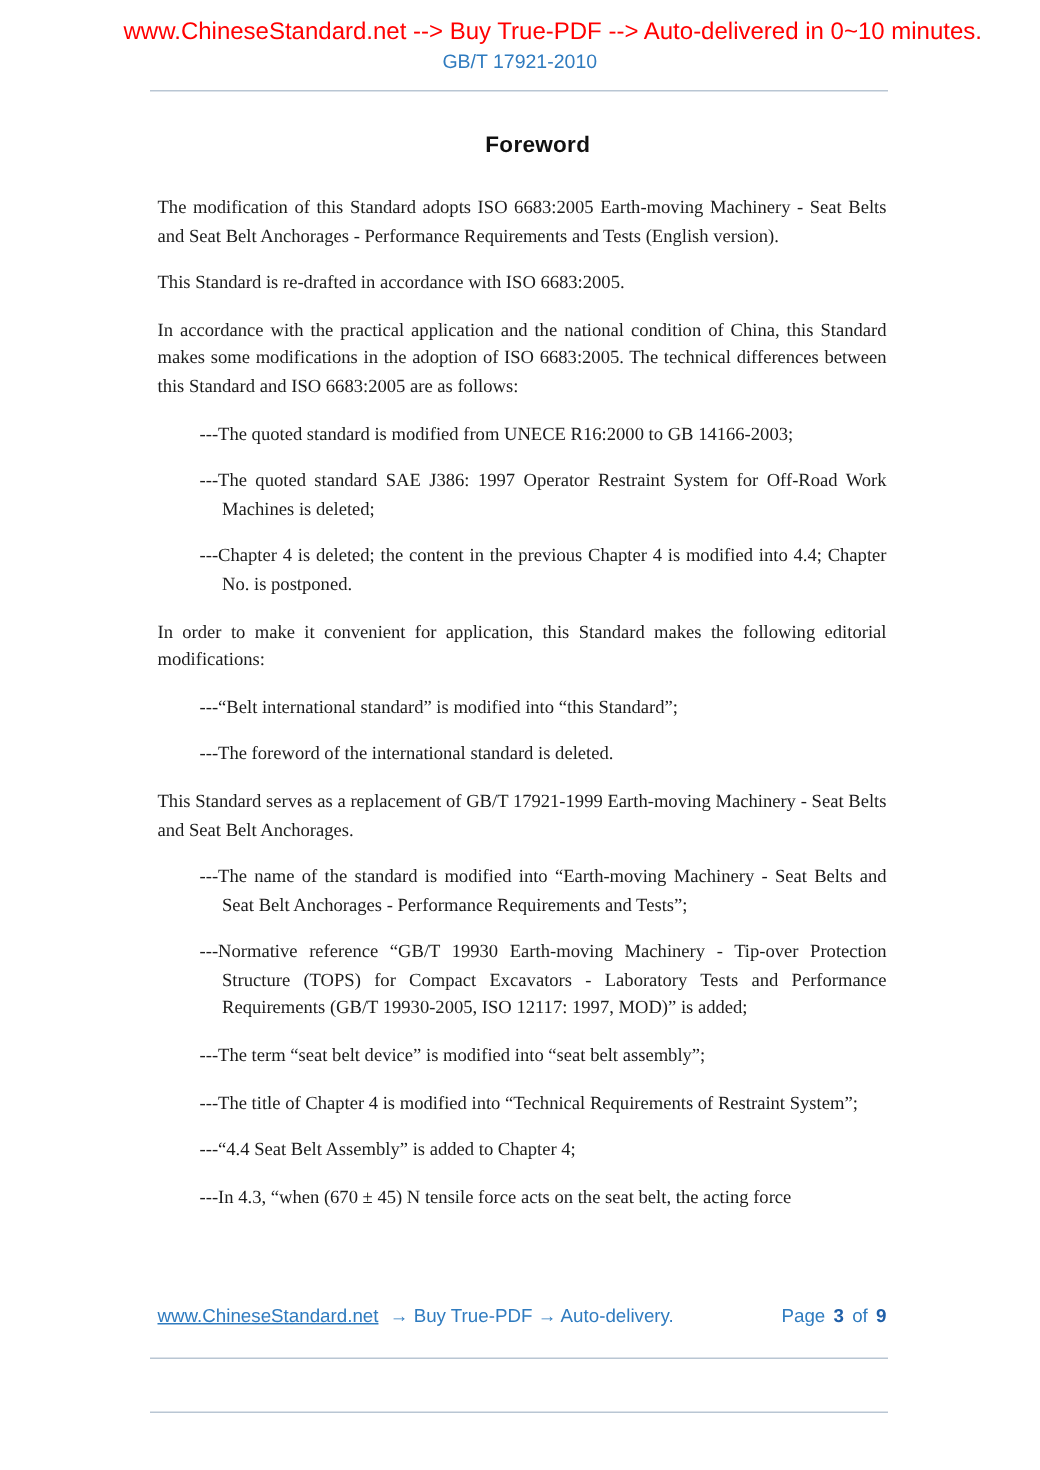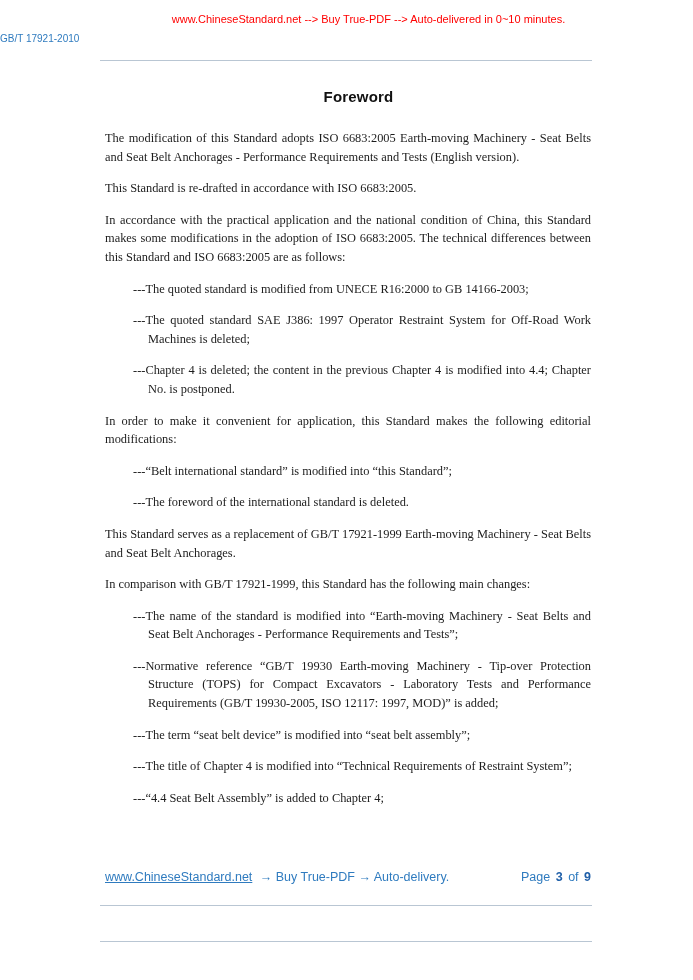--- a/index.html
+++ b/index.html
@@ -12,27 +12,28 @@
   .page {
     position: relative;
     width: 693px; height: 980px;
     background: #ffffff;
     overflow: hidden;
   }
   .banner {
     position: absolute; top: 13px; left: 0; width: 100%;
     text-align: center;
     color: #ff0000;
-    font-size: 11px;
+    font-size: 16px;
     padding-left: 44px;
   }
   .std-num {
     position: absolute; top: 33px; left: 0; width: 100%;
+    text-align: center;
     color: #2f7bbf;
-    font-size: 10px;
+    font-size: 13px;
   }
   .header-rule {
     position: absolute; top: 60px; left: 100px; width: 492px;
     border: none; border-top: 1px solid #b9c6d3; height: 0;
   }
   .title {
     position: absolute; top: 88px; left: 0; width: 100%;
     text-align: center;
     font-size: 15px; font-weight: bold; color: #111111;
     letter-spacing: 0.2px;
@@ -87,26 +88,26 @@
       <div class="block p">The modification of this Standard adopts ISO 6683:2005 Earth-moving Machinery - Seat Belts and Seat Belt Anchorages - Performance Requirements and Tests (English version).</div>
       <div class="block p">This Standard is re-drafted in accordance with ISO 6683:2005.</div>
       <div class="block p">In accordance with the practical application and the national condition of China, this Standard makes some modifications in the adoption of ISO 6683:2005. The technical differences between this Standard and ISO 6683:2005 are as follows:</div>
       <div class="block li">---The quoted standard is modified from UNECE R16:2000 to GB 14166-2003;</div>
       <div class="block li">---The quoted standard SAE J386: 1997 Operator Restraint System for Off-Road Work Machines is deleted;</div>
       <div class="block li">---Chapter 4 is deleted; the content in the previous Chapter 4 is modified into 4.4; Chapter No. is postponed.</div>
       <div class="block p">In order to make it convenient for application, this Standard makes the following editorial modifications:</div>
       <div class="block li">---“Belt international standard” is modified into “this Standard”;</div>
       <div class="block li">---The foreword of the international standard is deleted.</div>
       <div class="block p">This Standard serves as a replacement of GB/T 17921-1999 Earth-moving Machinery - Seat Belts and Seat Belt Anchorages.</div>
-      <div class="block p">In comparison with GB/T 17921-1999, this Standard has the following main changes:</div>
       <div class="block li">---The name of the standard is modified into “Earth-moving Machinery - Seat Belts and Seat Belt Anchorages - Performance Requirements and Tests”;</div>
       <div class="block li">---Normative reference “GB/T 19930 Earth-moving Machinery - Tip-over Protection Structure (TOPS) for Compact Excavators - Laboratory Tests and Performance Requirements (GB/T 19930-2005, ISO 12117: 1997, MOD)” is added;</div>
       <div class="block li">---The term “seat belt device” is modified into “seat belt assembly”;</div>
       <div class="block li">---The title of Chapter 4 is modified into “Technical Requirements of Restraint System”;</div>
       <div class="block li">---“4.4 Seat Belt Assembly” is added to Chapter 4;</div>
+      <div class="block li">---In 4.3, “when (670 ± 45) N tensile force acts on the seat belt, the acting force</div>
     </div>
 
   <hr class="footer-rule-top">
 
   <div class="footer-row">
     <span class="footer-left">
       <a>www.ChineseStandard.net</a>
       <span class="tagline">→ Buy True-PDF → Auto-delivery.</span>
     </span>
     <span class="page-indicator">

